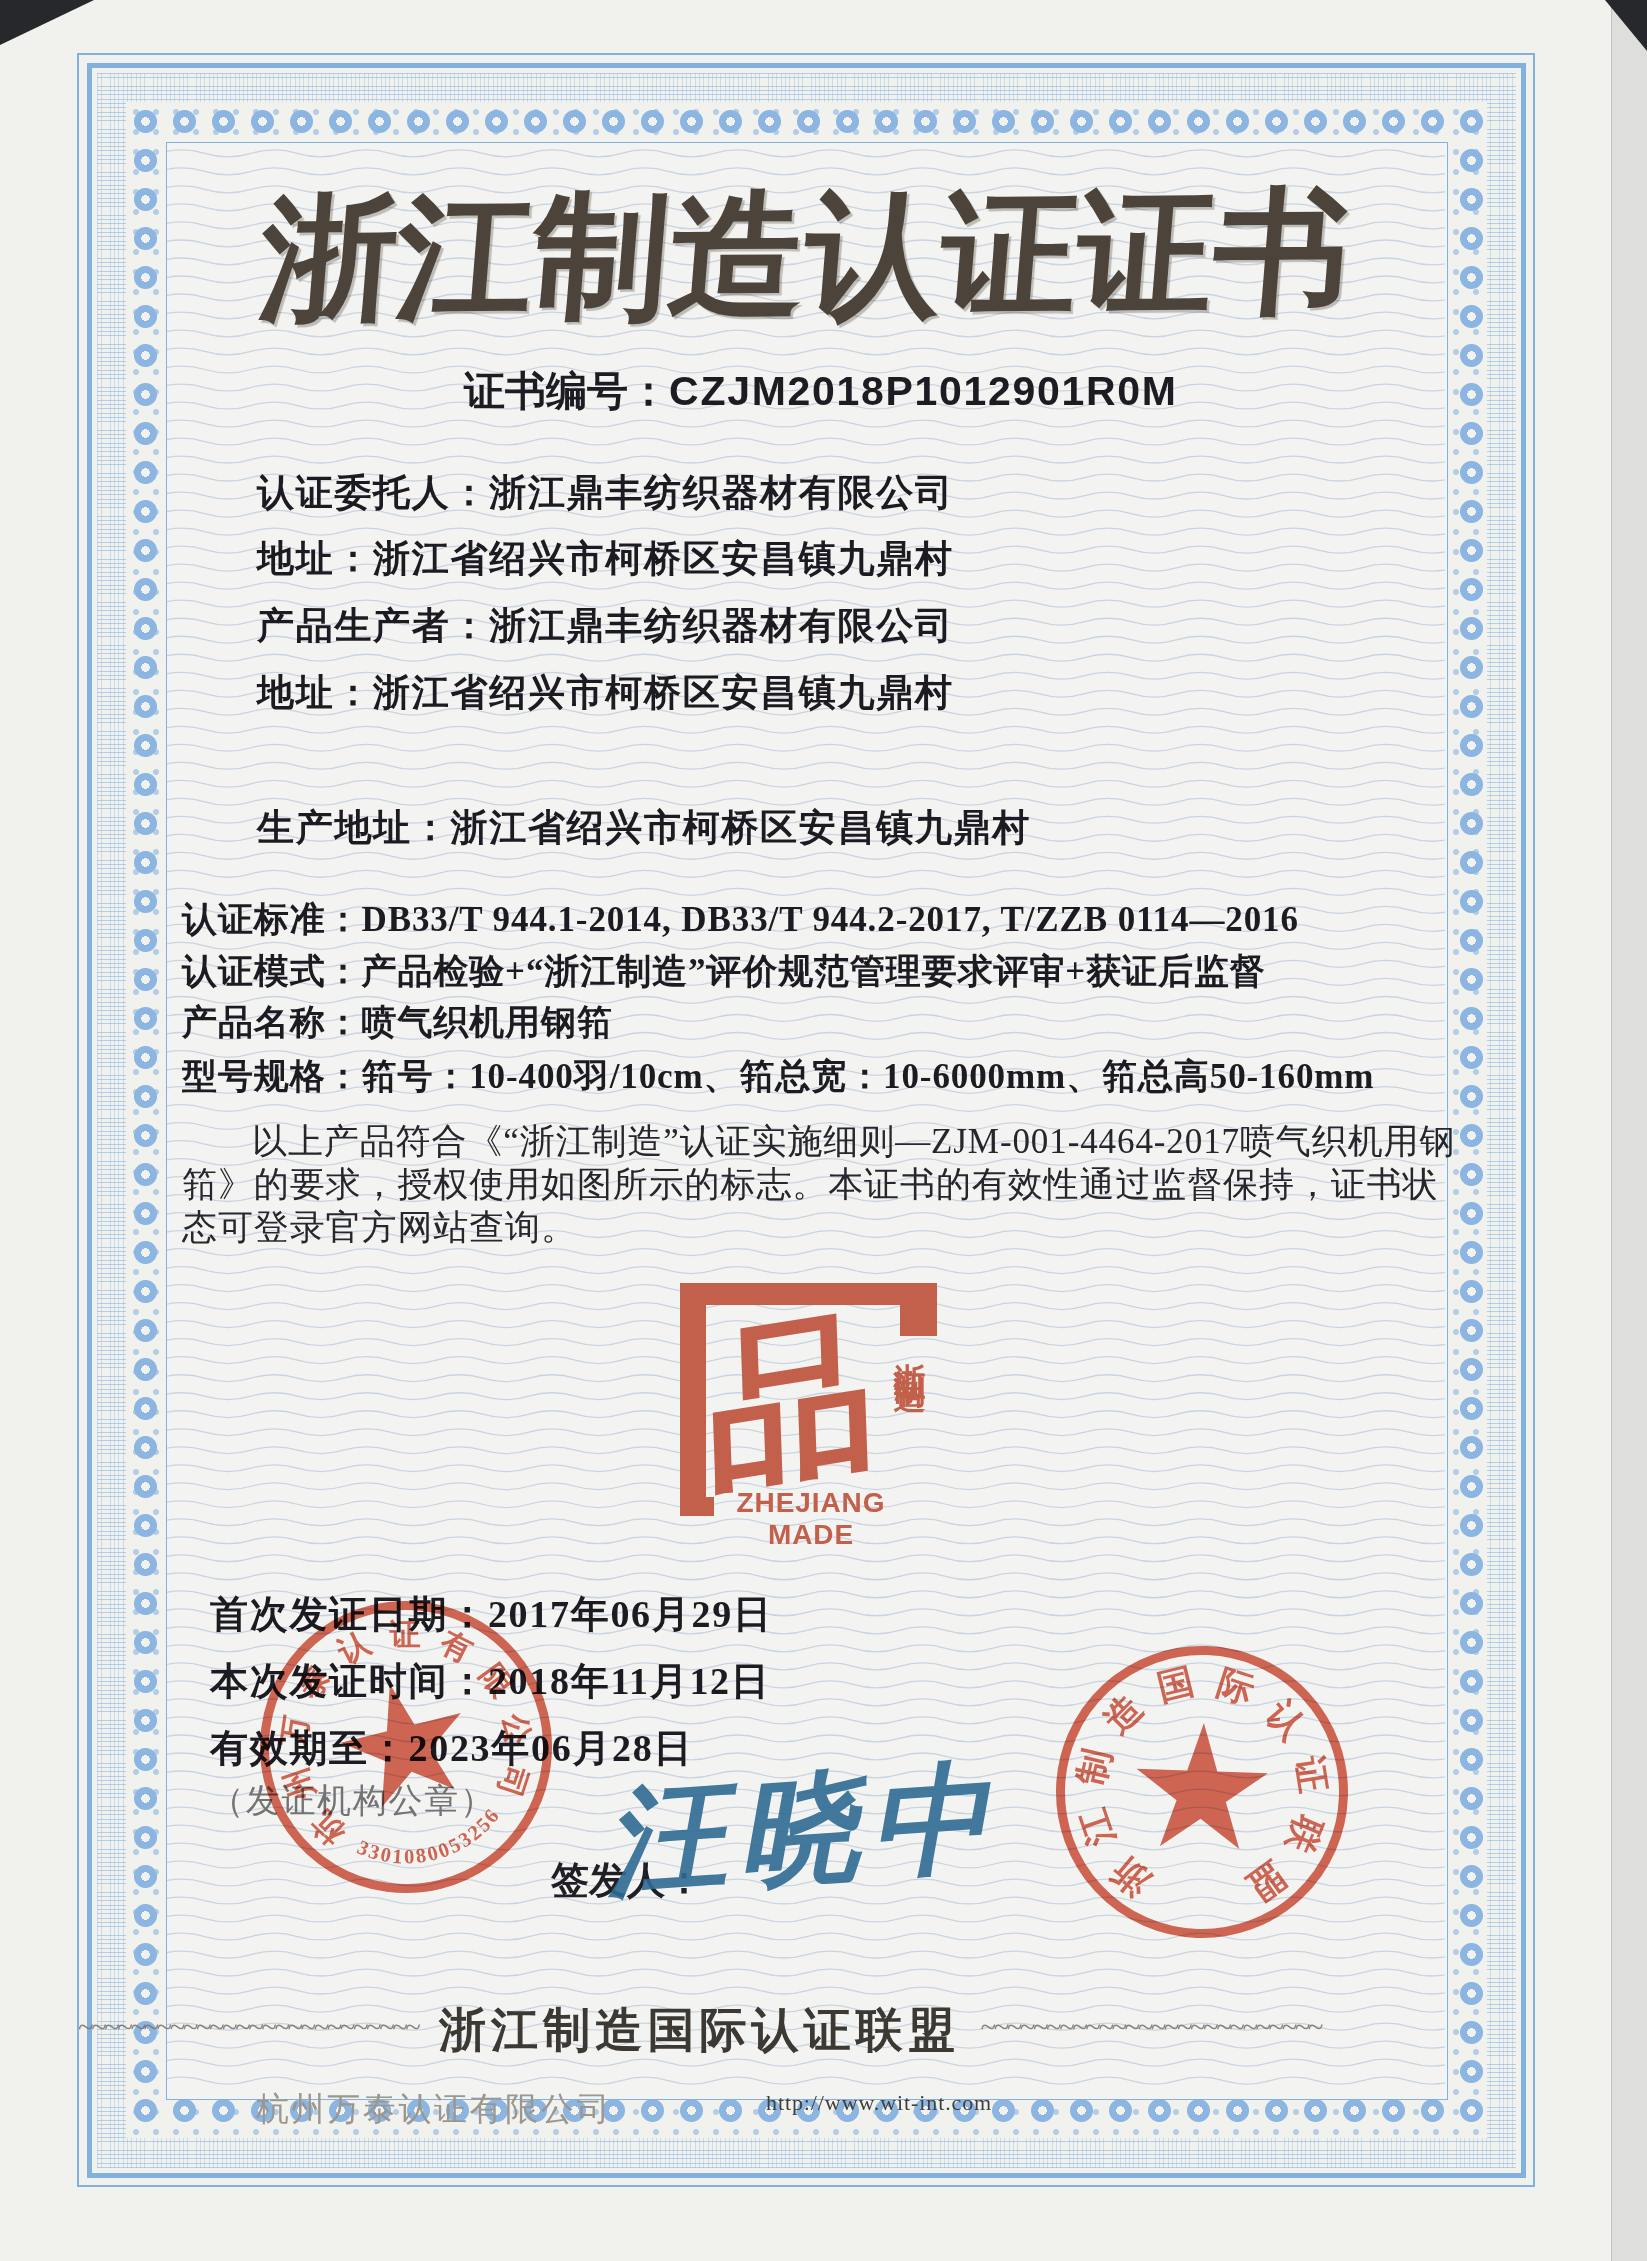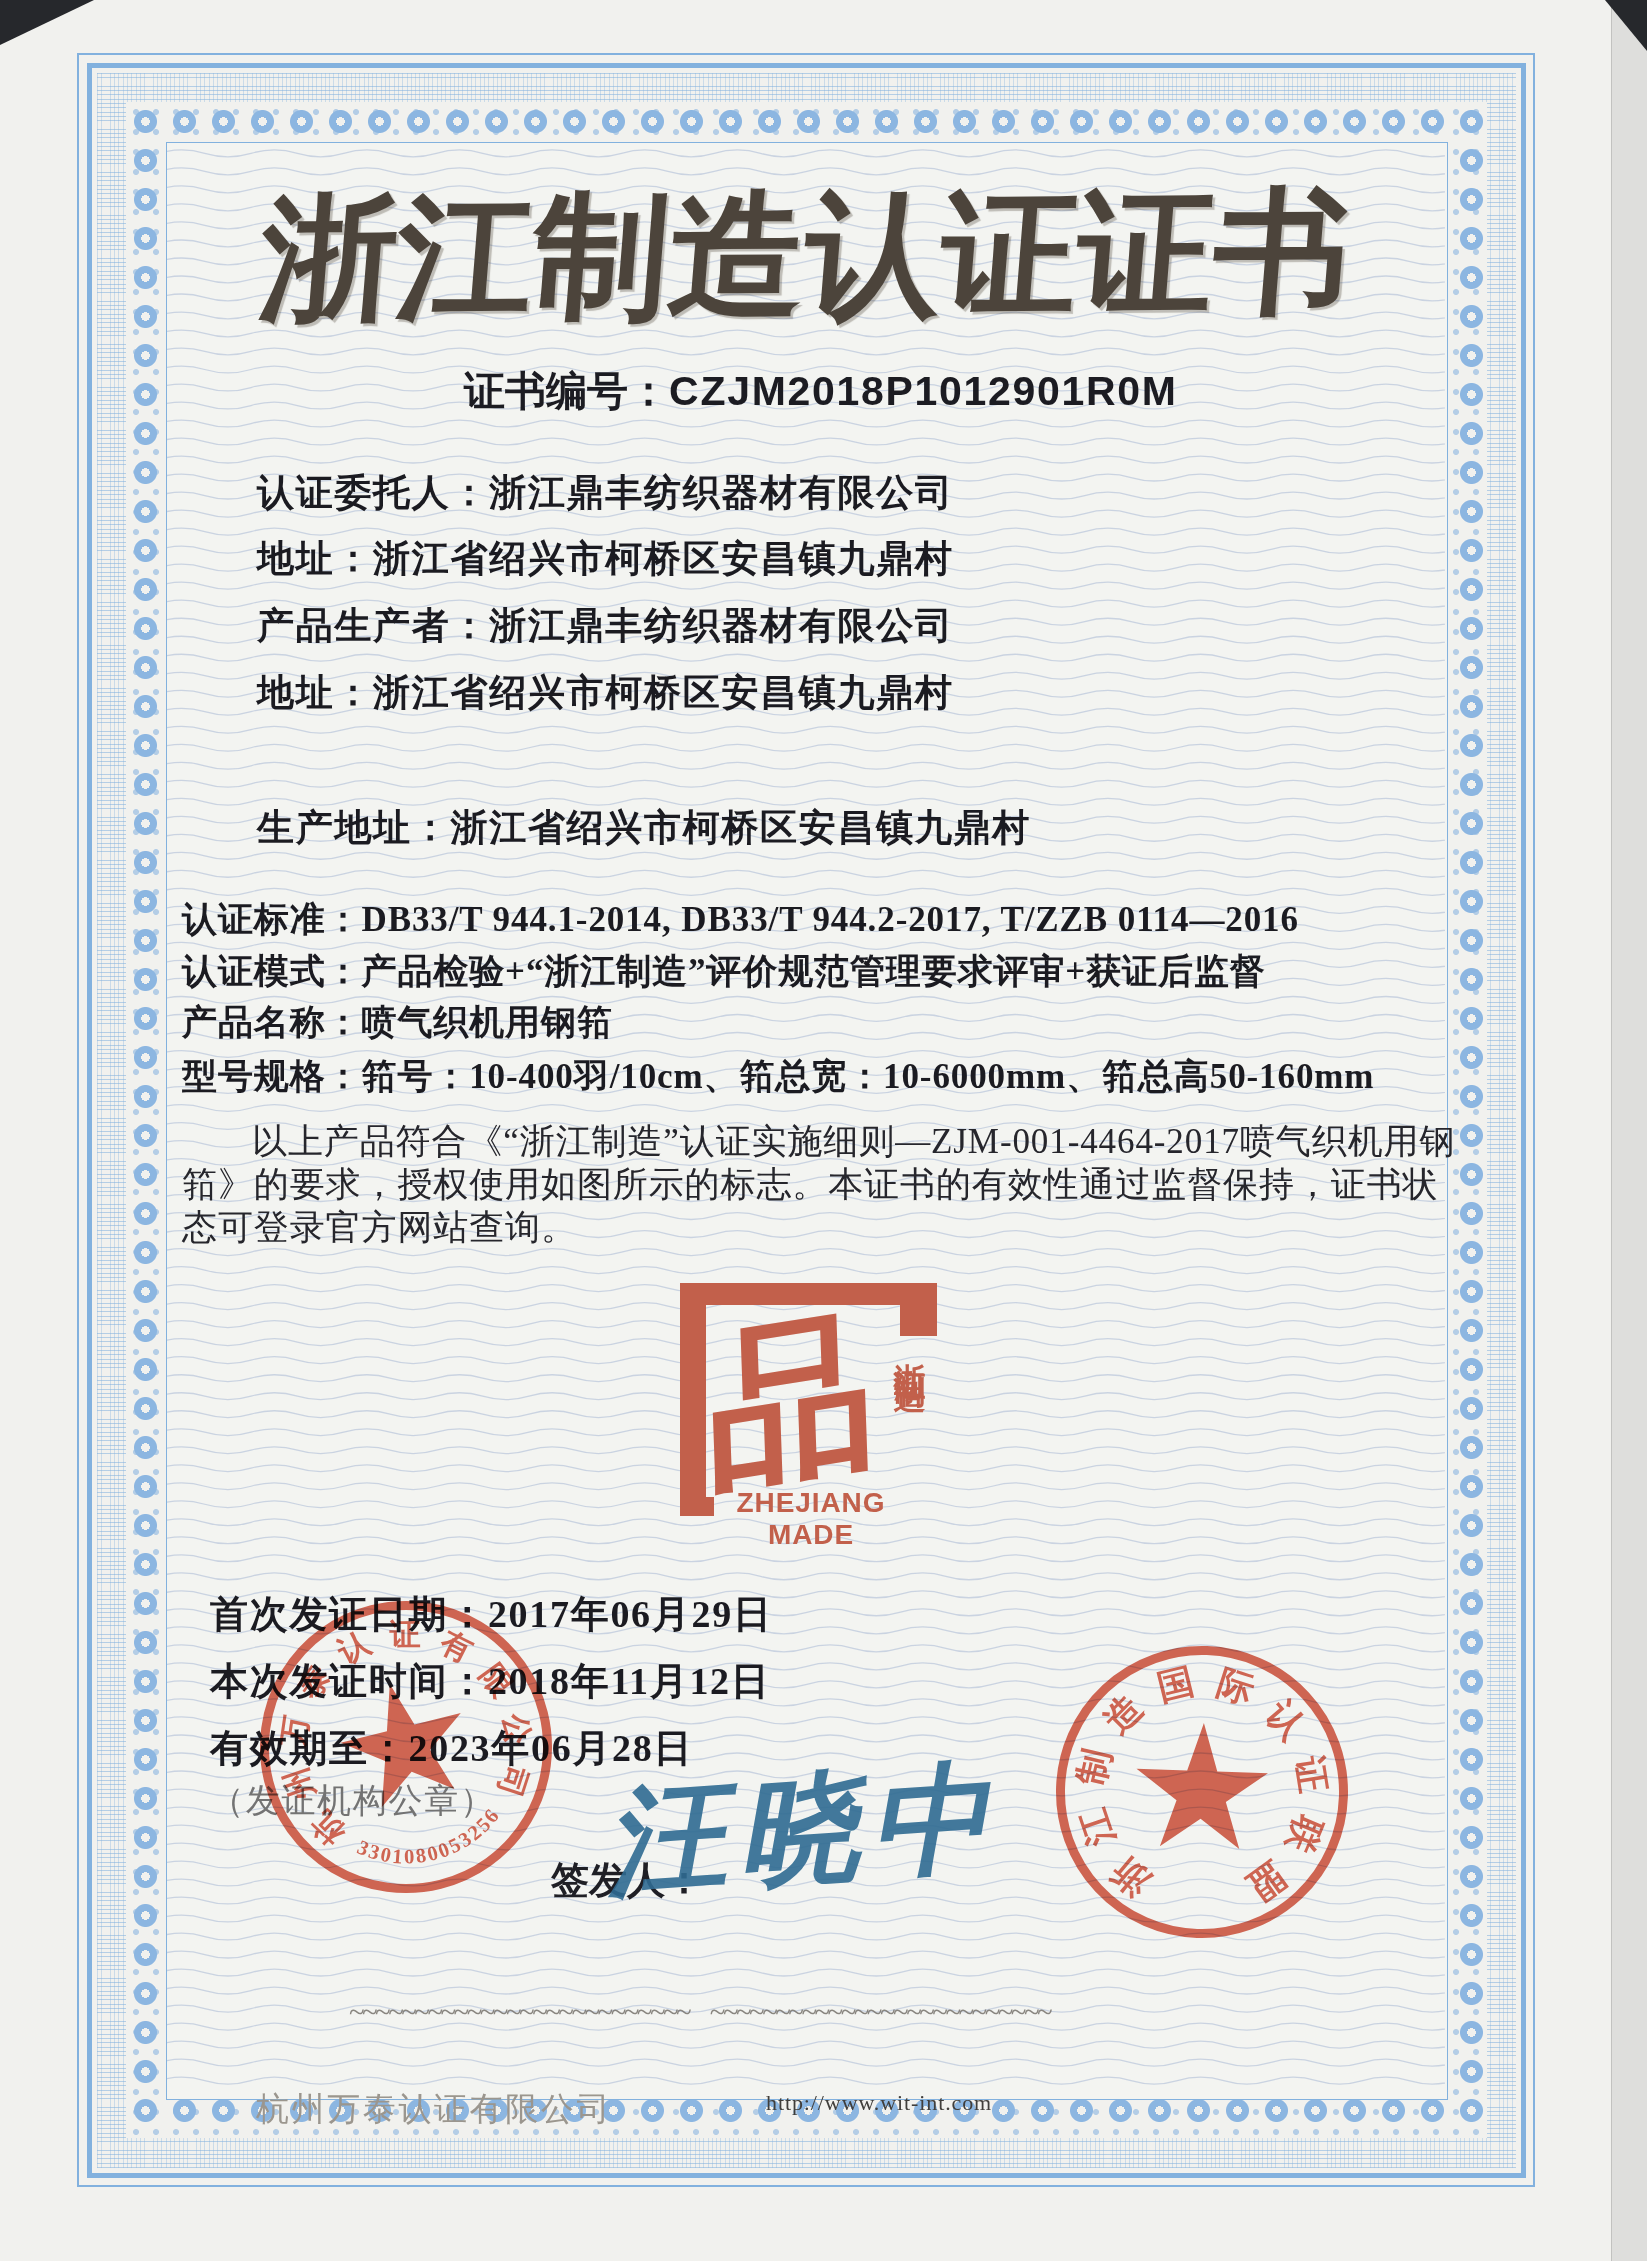--- a/index.html
+++ b/index.html
@@ -263,20 +263,21 @@
       <span class="arc-ch" style="font-size: 36px; font-weight: 700; transform: translate(-50%, -50%) rotate(-15.7778deg) translateY(-110px);">国</span>
       <span class="arc-ch" style="font-size: 36px; font-weight: 700; transform: translate(-50%, -50%) rotate(15.7778deg) translateY(-110px);">际</span>
       <span class="arc-ch" style="font-size: 36px; font-weight: 700; transform: translate(-50%, -50%) rotate(47.3333deg) translateY(-110px);">认</span>
       <span class="arc-ch" style="font-size: 36px; font-weight: 700; transform: translate(-50%, -50%) rotate(78.8889deg) translateY(-110px);">证</span>
       <span class="arc-ch" style="font-size: 36px; font-weight: 700; transform: translate(-50%, -50%) rotate(110.444deg) translateY(-110px);">联</span>
       <span class="arc-ch" style="font-size: 36px; font-weight: 700; transform: translate(-50%, -50%) rotate(142deg) translateY(-110px);">盟</span>
     </div>
 
   <div id="banner">
     <span class="orn">~~~~~~~~~~~~~~~~~~~~~~~~~~</span>
+    <span id="banner-text">浙江制造国际认证联盟</span>
     <span class="orn">~~~~~~~~~~~~~~~~~~~~~~~~~~</span>
   </div>
 
   <div class="txt" id="footer-company">杭州万泰认证有限公司</div>
   <div class="txt" id="footer-url">http://www.wit-int.com</div>
 </div>
 
 <div id="right-strip"></div>
 <div class="dark-corner" id="corner-tl"></div>
 <div class="dark-corner" id="corner-tr"></div>

